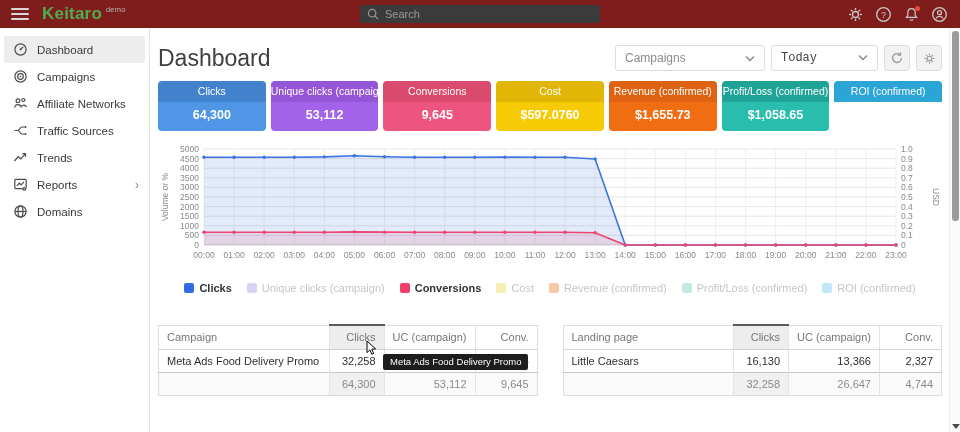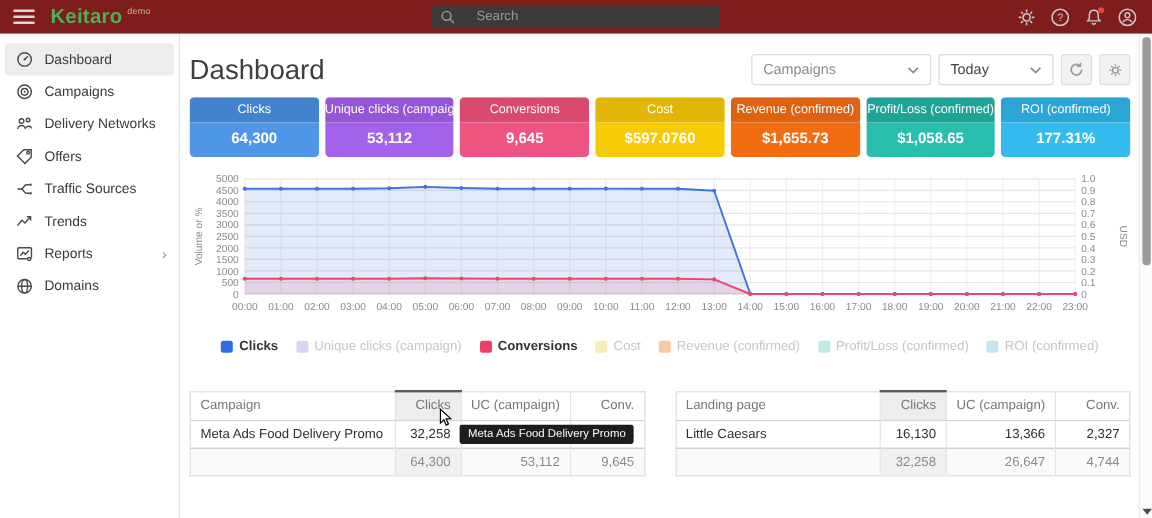--- a/index.html
+++ b/index.html
@@ -10,21 +10,21 @@
   .topbar { position:absolute; top:0; left:0; width:960px; height:28px;
     background:#7f1d1d; display:flex; align-items:center; z-index:30; }
   .hamburger { width:18px; height:12px; margin-left:11px; display:flex;
     flex-direction:column; justify-content:space-between; cursor:pointer; }
   .hamburger span { height:2px; background:#d8d8d8; border-radius:1px; }
   .logo { margin-left:13px; font-size:17px; font-weight:bold; color:#4caf50;
     letter-spacing:.2px; display:flex; align-items:flex-start; }
   .logo-badge { font-size:7.5px; color:#b5b5b5; font-weight:normal; margin-left:4px; margin-top:1px;text-align:center; }
   .searchbox { position:absolute; left:50%; top:5px; transform:translateX(-50%);
     width:240px; height:18px; background:#3b3b3b; border-radius:3px;
-    display:flex; align-items:center; padding:0 7px; gap:18px; }
+    display:flex; align-items:center; padding:0 7px; gap:6px; }
   .searchbox input { background:transparent; border:none; outline:none;
     color:#cfcfcf; font-size:11px; width:100%; font-family:inherit; }
   .searchbox input::placeholder { color:#9a9a9a; }
   .topbar-right { position:absolute; right:12px; top:0; height:28px;
     display:flex; align-items:center; gap:11px; }
   .tb-icon { width:17px; height:17px; color:#c9c9c9; cursor:pointer; position:relative; }
   .tb-icon svg { display:block; }
   .notif-dot { position:absolute; top:0; right:0; width:5px; height:5px;
     border-radius:50%; background:#e5493a; }
 
@@ -45,21 +45,21 @@
   
   .page-head { height:40px; margin-top:4px; display:flex; align-items:center;
     justify-content:space-between; }
   .page-title { font-size:23px; font-weight:400; color:#3f3f3f; }
   .controls { display:flex; gap:6px; align-items:center; }
   .select { height:26px; border:1px solid #dcdcdc; border-radius:3px; background:#fff;
     display:flex; align-items:center; justify-content:space-between;
     padding:0 9px; font-size:12px; cursor:pointer; }
   .select .chev-svg { margin-left:18px; color:#888; }
   .sel-campaigns { width:150px; color:#8a8a8a; }
-  .sel-today { width:96px; color:#444; }
+  .sel-today { width:107px; color:#444;font-family:Liberation Mono, monospace; }
   .icon-btn { width:26px; height:26px; border:1px solid #ddd; border-radius:3px;
     background:#f2f2f2; display:flex; align-items:center; justify-content:center;
     color:#9a9a9a; cursor:pointer; }
 
   
   .cards { display:flex; gap:5px; margin-top:3px; height:50px; }
   .card { flex:1; border-radius:4px; overflow:hidden; color:#fff; text-align:center; }
   .card-label { font-size:10.5px; padding-top:4px; height:21px; white-space:nowrap; }
   .card-value { font-size:12.5px; font-weight:bold; padding-top:6px; height:29px; }
 
@@ -195,30 +195,21 @@
       </div>
       <div class="side-item">
         <span class="s-icon">
           <svg width="15" height="15" viewBox="0 0 15 15">
             <circle cx="5" cy="4.8" r="1.9" fill="none" stroke="currentColor" stroke-width="1.2"></circle>
             <circle cx="10.4" cy="4" r="1.5" fill="none" stroke="currentColor" stroke-width="1.2"></circle>
             <path d="M1.8 11.6 a3.2 3 0 0 1 6.4 0" fill="none" stroke="currentColor" stroke-width="1.2"></path>
             <path d="M8.6 10.4 a2.6 2.4 0 0 1 4.8 0.6" fill="none" stroke="currentColor" stroke-width="1.2"></path>
           </svg>
         </span>
-        <span class="grow">Delivery Networks</span>
-      </div>
-      <div class="side-item">
-        <span class="s-icon">
-          <svg width="15" height="15" viewBox="0 0 15 15">
-            <polygon points="6.8,1.8 13,1.8 13,8 7.8,13.2 1.6,7" fill="none" stroke="currentColor" stroke-width="1.2"></polygon>
-            <circle cx="10.4" cy="4.2" r="1.1" fill="none" stroke="currentColor" stroke-width="1.2"></circle>
-          </svg>
-        </span>
-        <span class="grow">Offers</span>
+        <span class="grow">Affiliate Networks</span>
       </div>
       <div class="side-item">
         <span class="s-icon">
           <svg width="15" height="15" viewBox="0 0 15 15">
             <path d="M1.5 7.5 H4.6 C6.8 7.5 6.8 4 9 4 H11.2" fill="none" stroke="currentColor" stroke-width="1.2"></path>
             <path d="M4.6 7.5 C6.8 7.5 6.8 11 9 11 H11.2" fill="none" stroke="currentColor" stroke-width="1.2"></path>
             <circle cx="12.4" cy="4" r="1.1" fill="currentColor"></circle>
             <circle cx="12.4" cy="11" r="1.1" fill="currentColor"></circle>
           </svg>
         </span>
@@ -317,21 +308,20 @@
         <div class="card">
           <div class="card-label" style="background:#dd6212">Revenue (confirmed)</div>
           <div class="card-value" style="background:#f06d12">$1,655.73</div>
         </div>
         <div class="card">
           <div class="card-label" style="background:#1fa396">Profit/Loss (confirmed)</div>
           <div class="card-value" style="background:#29bdae">$1,058.65</div>
         </div>
         <div class="card">
           <div class="card-label" style="background:#2aa5d5">ROI (confirmed)</div>
-          <div class="card-value" style="background:#33bbef">177.31%</div>
         </div>
       </div>
 
     <div class="chart-wrap">
       <svg id="chart" width="784" height="128" viewBox="0 0 784 128">
           <g>
             <line x1="46" y1="6" x2="46" y2="102" stroke="#f0f0f0"></line>
             <line x1="76.08695652173913" y1="6" x2="76.08695652173913" y2="102" stroke="#f0f0f0"></line>
             <line x1="106.17391304347825" y1="6" x2="106.17391304347825" y2="102" stroke="#f0f0f0"></line>
             <line x1="136.26086956521738" y1="6" x2="136.26086956521738" y2="102" stroke="#f0f0f0"></line>

